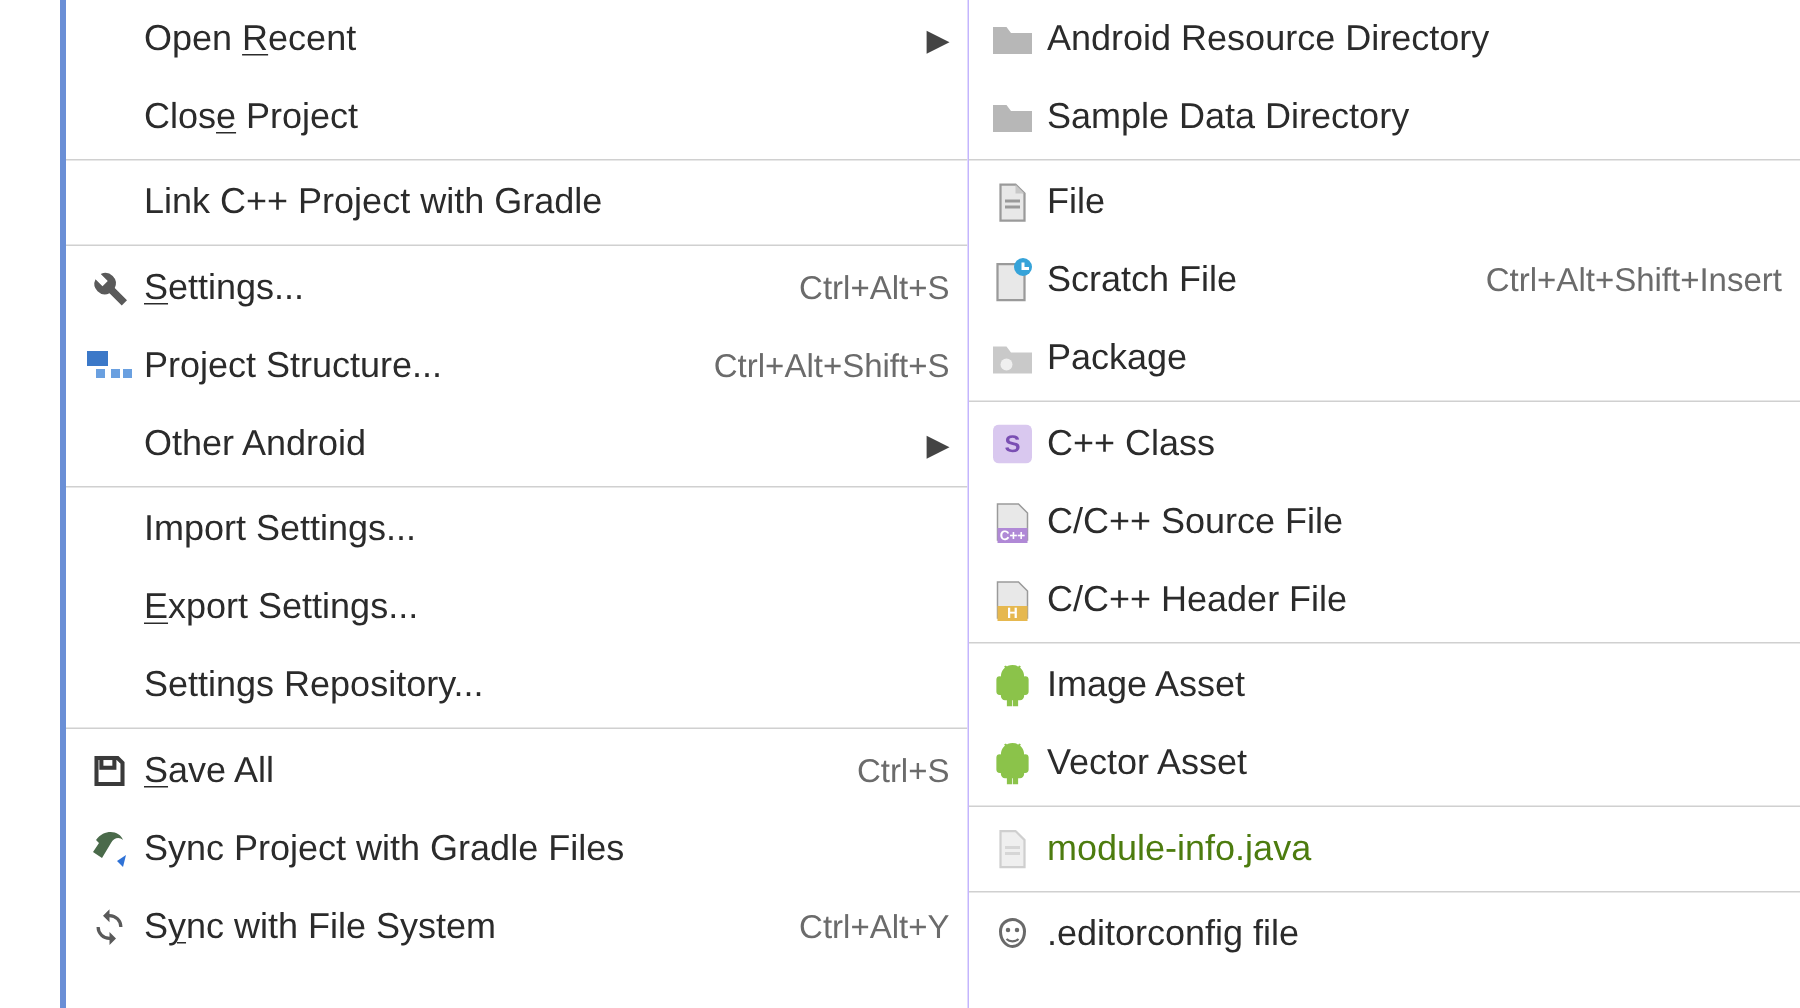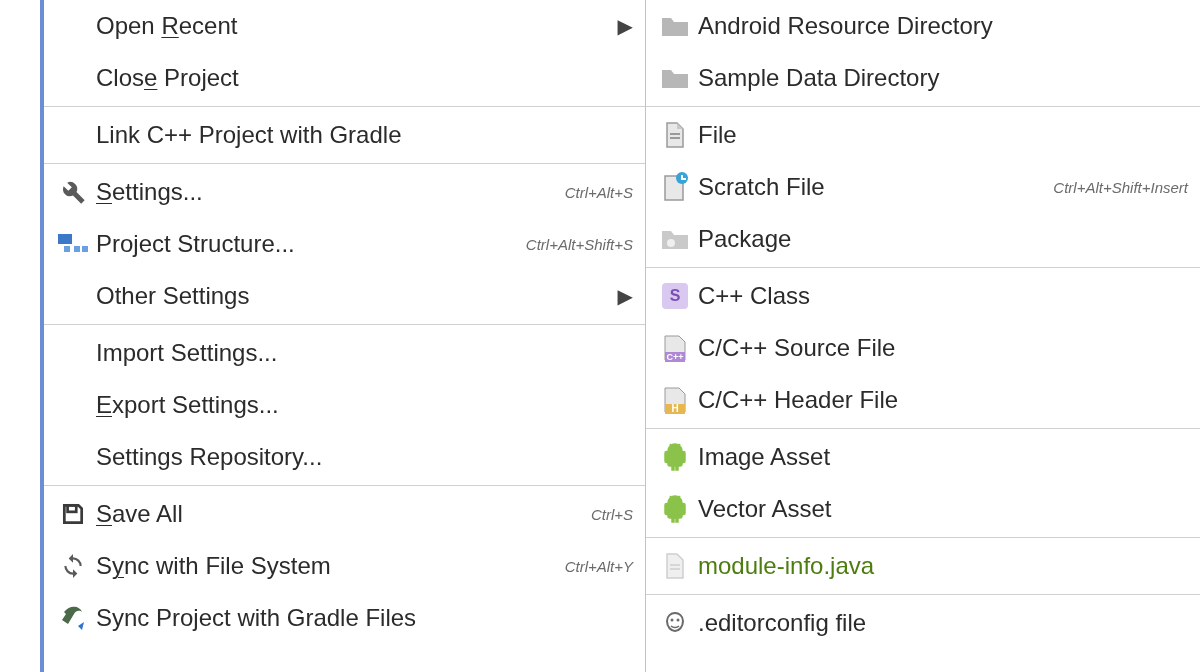--- a/index.html
+++ b/index.html
@@ -7,21 +7,21 @@
     background:#fff;}
   .container{display:flex;width:100%;height:100%;}
   .col{display:flex;flex-direction:column;}
   .col-left{width:601px;border-left:4px solid #6a8fd6;background:#fff;margin-left:40px;}
   .col-right{flex:1;border-left:1px solid #c4b5fd;background:#fff;position:relative;}
   .item{display:flex;align-items:center;height:52px;padding:0 12px 0 6px;
     white-space:nowrap;cursor:default;}
   .icon-slot{width:46px;display:flex;align-items:center;justify-content:center;
     flex-shrink:0;}
   .label{flex:1;}
-  .shortcut{color:#6b6b6b;font-size:15px;font-style:italic;}
+  .shortcut{color:#6b6b6b;font-size:22px;}
   .sub-arrow{color:#444;font-size:20px;margin-left:8px;}
   .sep{height:1px;background:#d0d0d0;margin:2px 0;}
   .underline-first{text-decoration:underline;text-decoration-thickness:1px;
     text-underline-offset:3px;}
   .disabled .label{color:#4d7c0f;}
   
   svg{display:block;}
 </style>
 </head>
 <body>
@@ -59,21 +59,21 @@
             <rect x="6" y="14" width="6" height="6" fill="#6aa0e0"></rect>
             <rect x="16" y="14" width="6" height="6" fill="#6aa0e0"></rect>
             <rect x="24" y="14" width="6" height="6" fill="#6aa0e0"></rect>
           </svg>
         </span>
         <span class="label"><span>Project Structure...</span><span></span></span>
         <span class="shortcut">Ctrl+Alt+Shift+S</span>
       </div>
       <div class="item">
         <span class="icon-slot"></span>
-        <span class="label"><span>Other Settings</span><span></span></span>
+        <span class="label"><span>Other Android</span><span></span></span>
         <span class="sub-arrow">▶</span>
       </div>
       <div class="sep"></div>
       <div class="item">
         <span class="icon-slot"></span>
         <span class="label"><span>Import Settings...</span><span></span></span>
       </div>
       <div class="item">
         <span class="icon-slot"></span>
         <span class="label"><span></span><span class="underline-first">E</span><span>xport Settings...</span></span>
@@ -88,35 +88,35 @@
           <svg width="26" height="26" viewBox="0 0 24 24">
             <path fill="none" stroke="#3a3a3a" stroke-width="2.5" d="M4 4h13l3 3v13H4z"></path>
             <rect x="7" y="4" width="8" height="6" fill="none" stroke="#3a3a3a" stroke-width="2.5"></rect>
           </svg>
         </span>
         <span class="label"><span></span><span class="underline-first">S</span><span>ave All</span></span>
         <span class="shortcut">Ctrl+S</span>
       </div>
       <div class="item">
         <span class="icon-slot">
-          <svg width="26" height="26" viewBox="0 0 24 24">
-            <path fill="#5a5a5a" d="M12 4V1L8 5l4 4V6a6 6 0 0 1 6 6h2a8 8 0 0 0-8-8zm0 14a6 6 0 0 1-6-6H4a8 8 0 0 0 8 8v3l4-4-4-4v3z"></path>
-          </svg>
-        </span>
-        <span class="label"><span>S</span><span class="underline-first">y</span><span>nc with File System</span></span>
-        <span class="shortcut">Ctrl+Alt+Y</span>
-      </div>
-      <div class="item">
-        <span class="icon-slot">
           <svg width="30" height="28" viewBox="0 0 30 28">
             <path fill="#4a6a4a" d="M6 8c6-8 16-6 18 0-2-2-6-2-8 2l-6 10-6-4 4-6z"></path>
             <path fill="#2f72d6" d="M20 22l6-4-2 8z"></path>
           </svg>
         </span>
         <span class="label"><span>Sync Project with Gradle Files</span><span></span></span>
+      </div>
+      <div class="item">
+        <span class="icon-slot">
+          <svg width="26" height="26" viewBox="0 0 24 24">
+            <path fill="#5a5a5a" d="M12 4V1L8 5l4 4V6a6 6 0 0 1 6 6h2a8 8 0 0 0-8-8zm0 14a6 6 0 0 1-6-6H4a8 8 0 0 0 8 8v3l4-4-4-4v3z"></path>
+          </svg>
+        </span>
+        <span class="label"><span>S</span><span class="underline-first">y</span><span>nc with File System</span></span>
+        <span class="shortcut">Ctrl+Alt+Y</span>
       </div>
     </div>
   <div class="col col-right" id="right">
       <div class="item">
         <span class="icon-slot">
           <svg width="30" height="24" viewBox="0 0 30 24">
             <path fill="#b7b7b7" d="M2 4h9l3 4h14v14H2z"></path>
           </svg>
         </span>
         <span class="label">Android Resource Directory</span>

